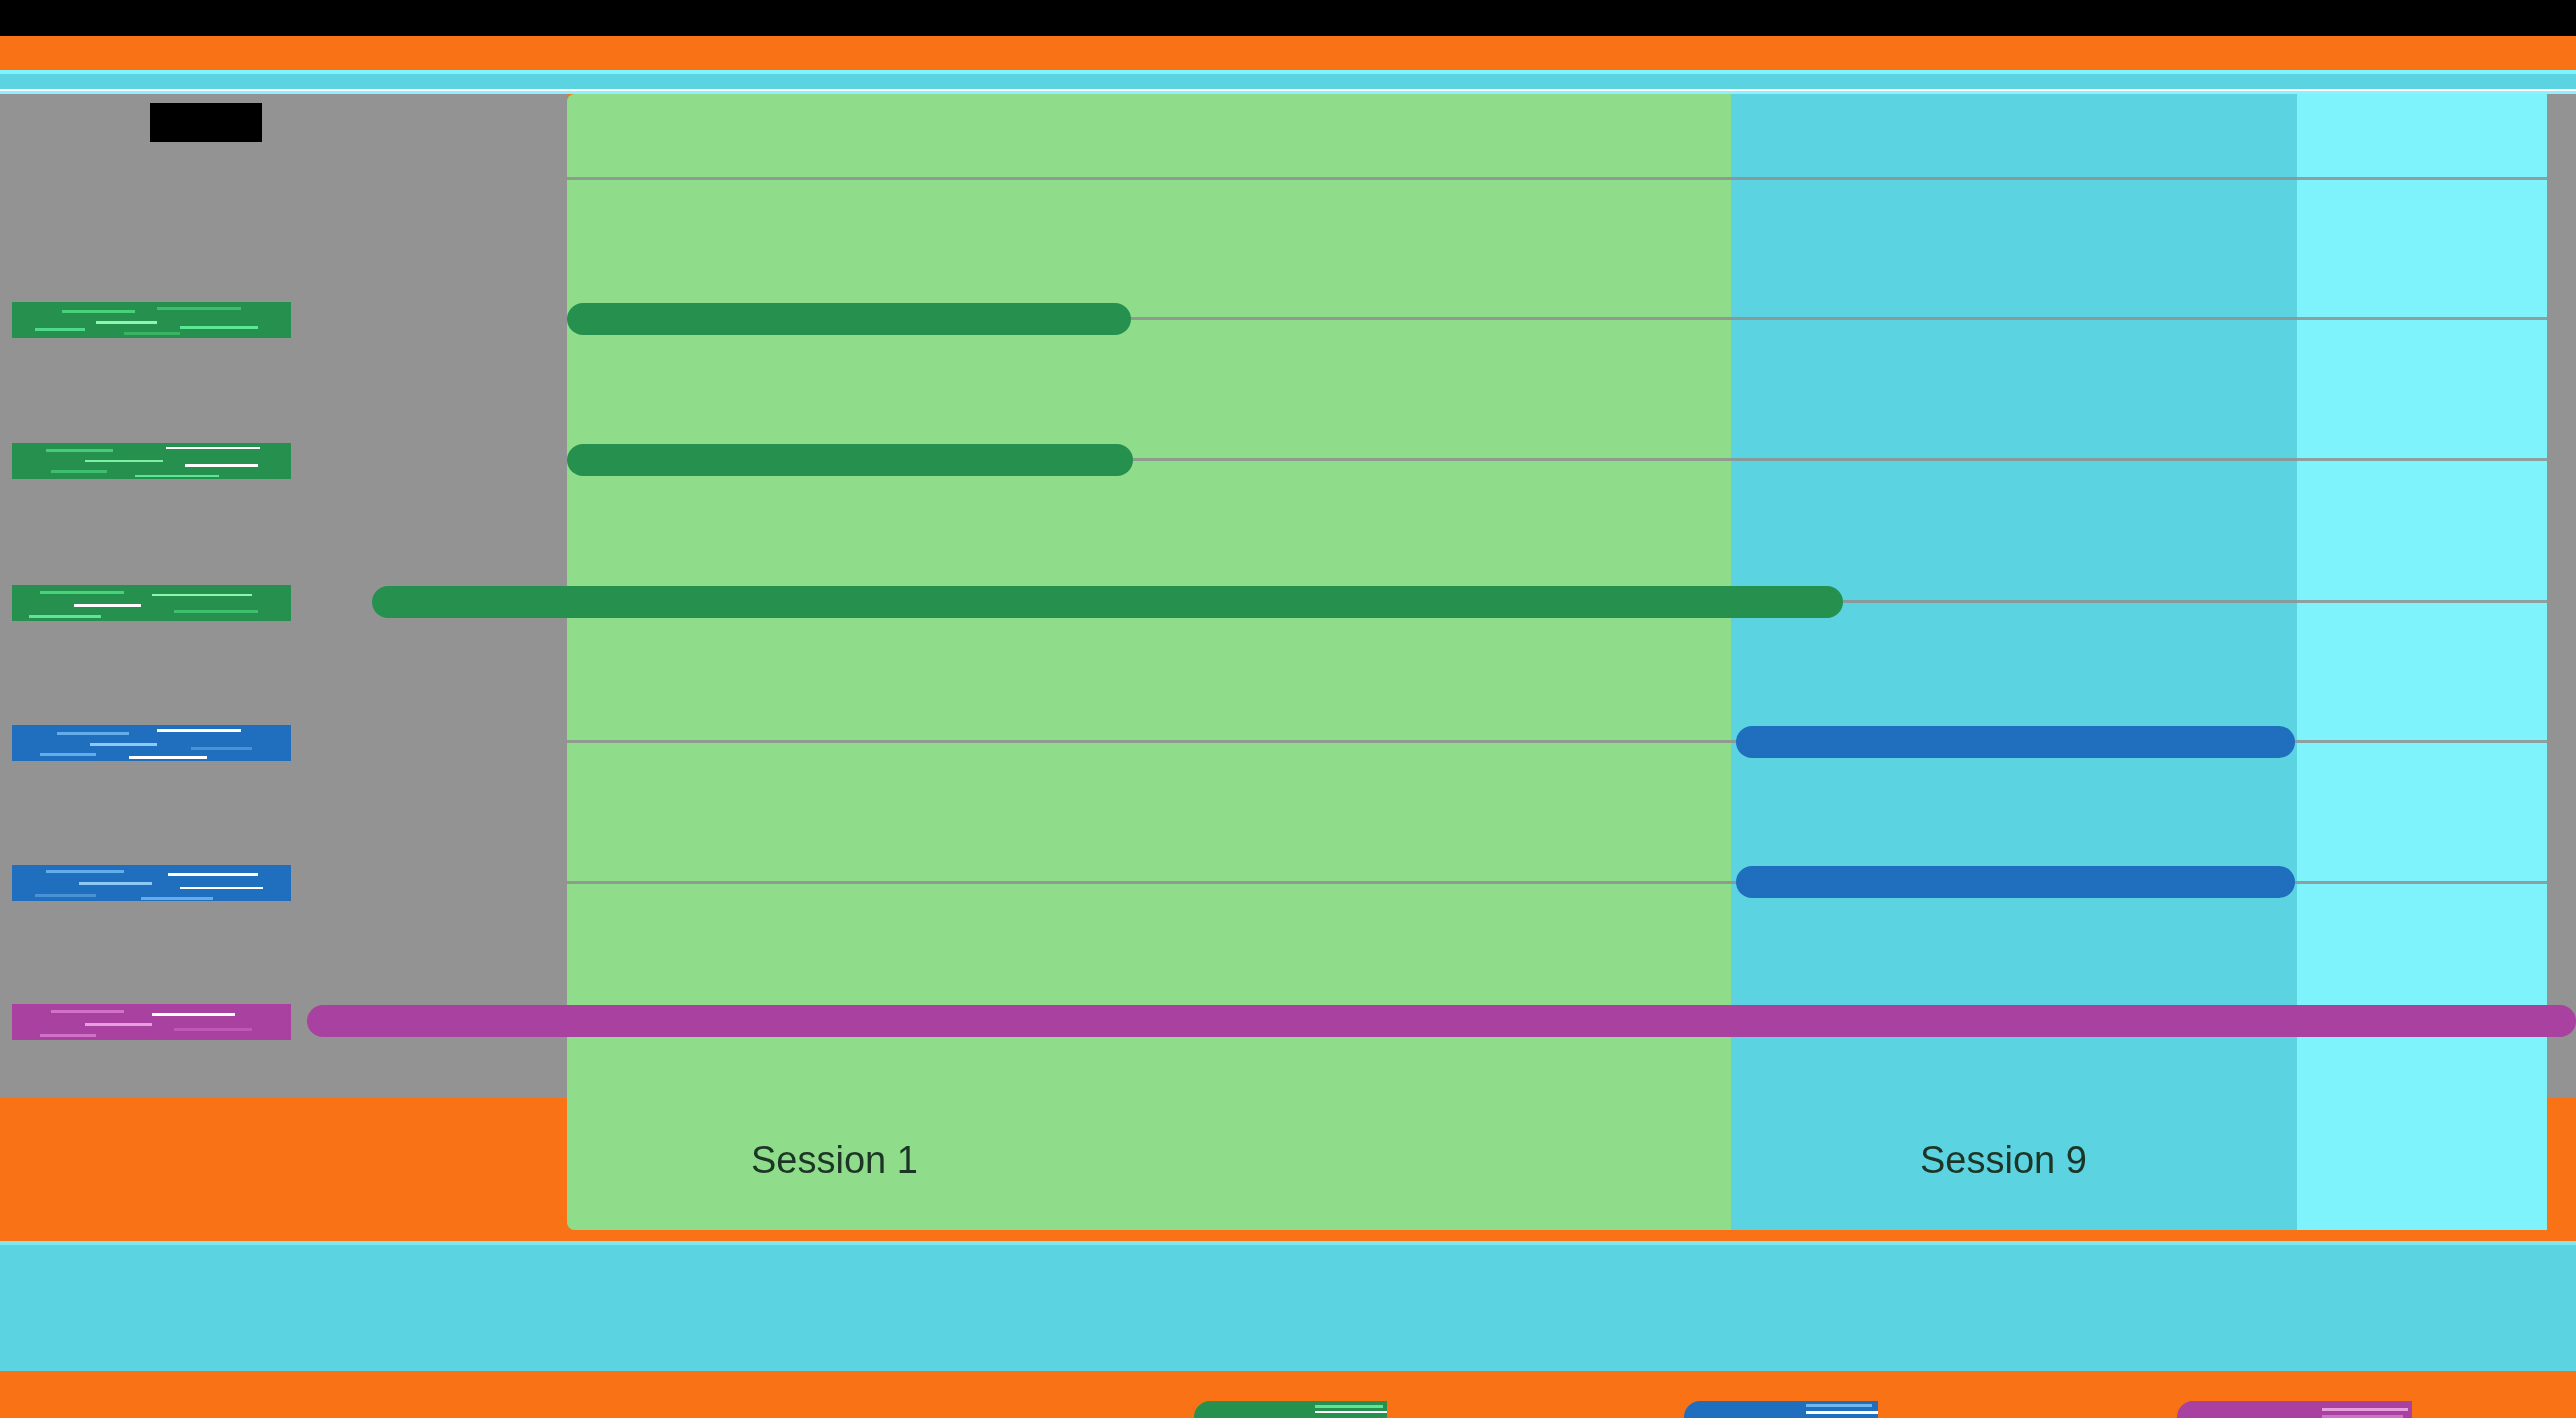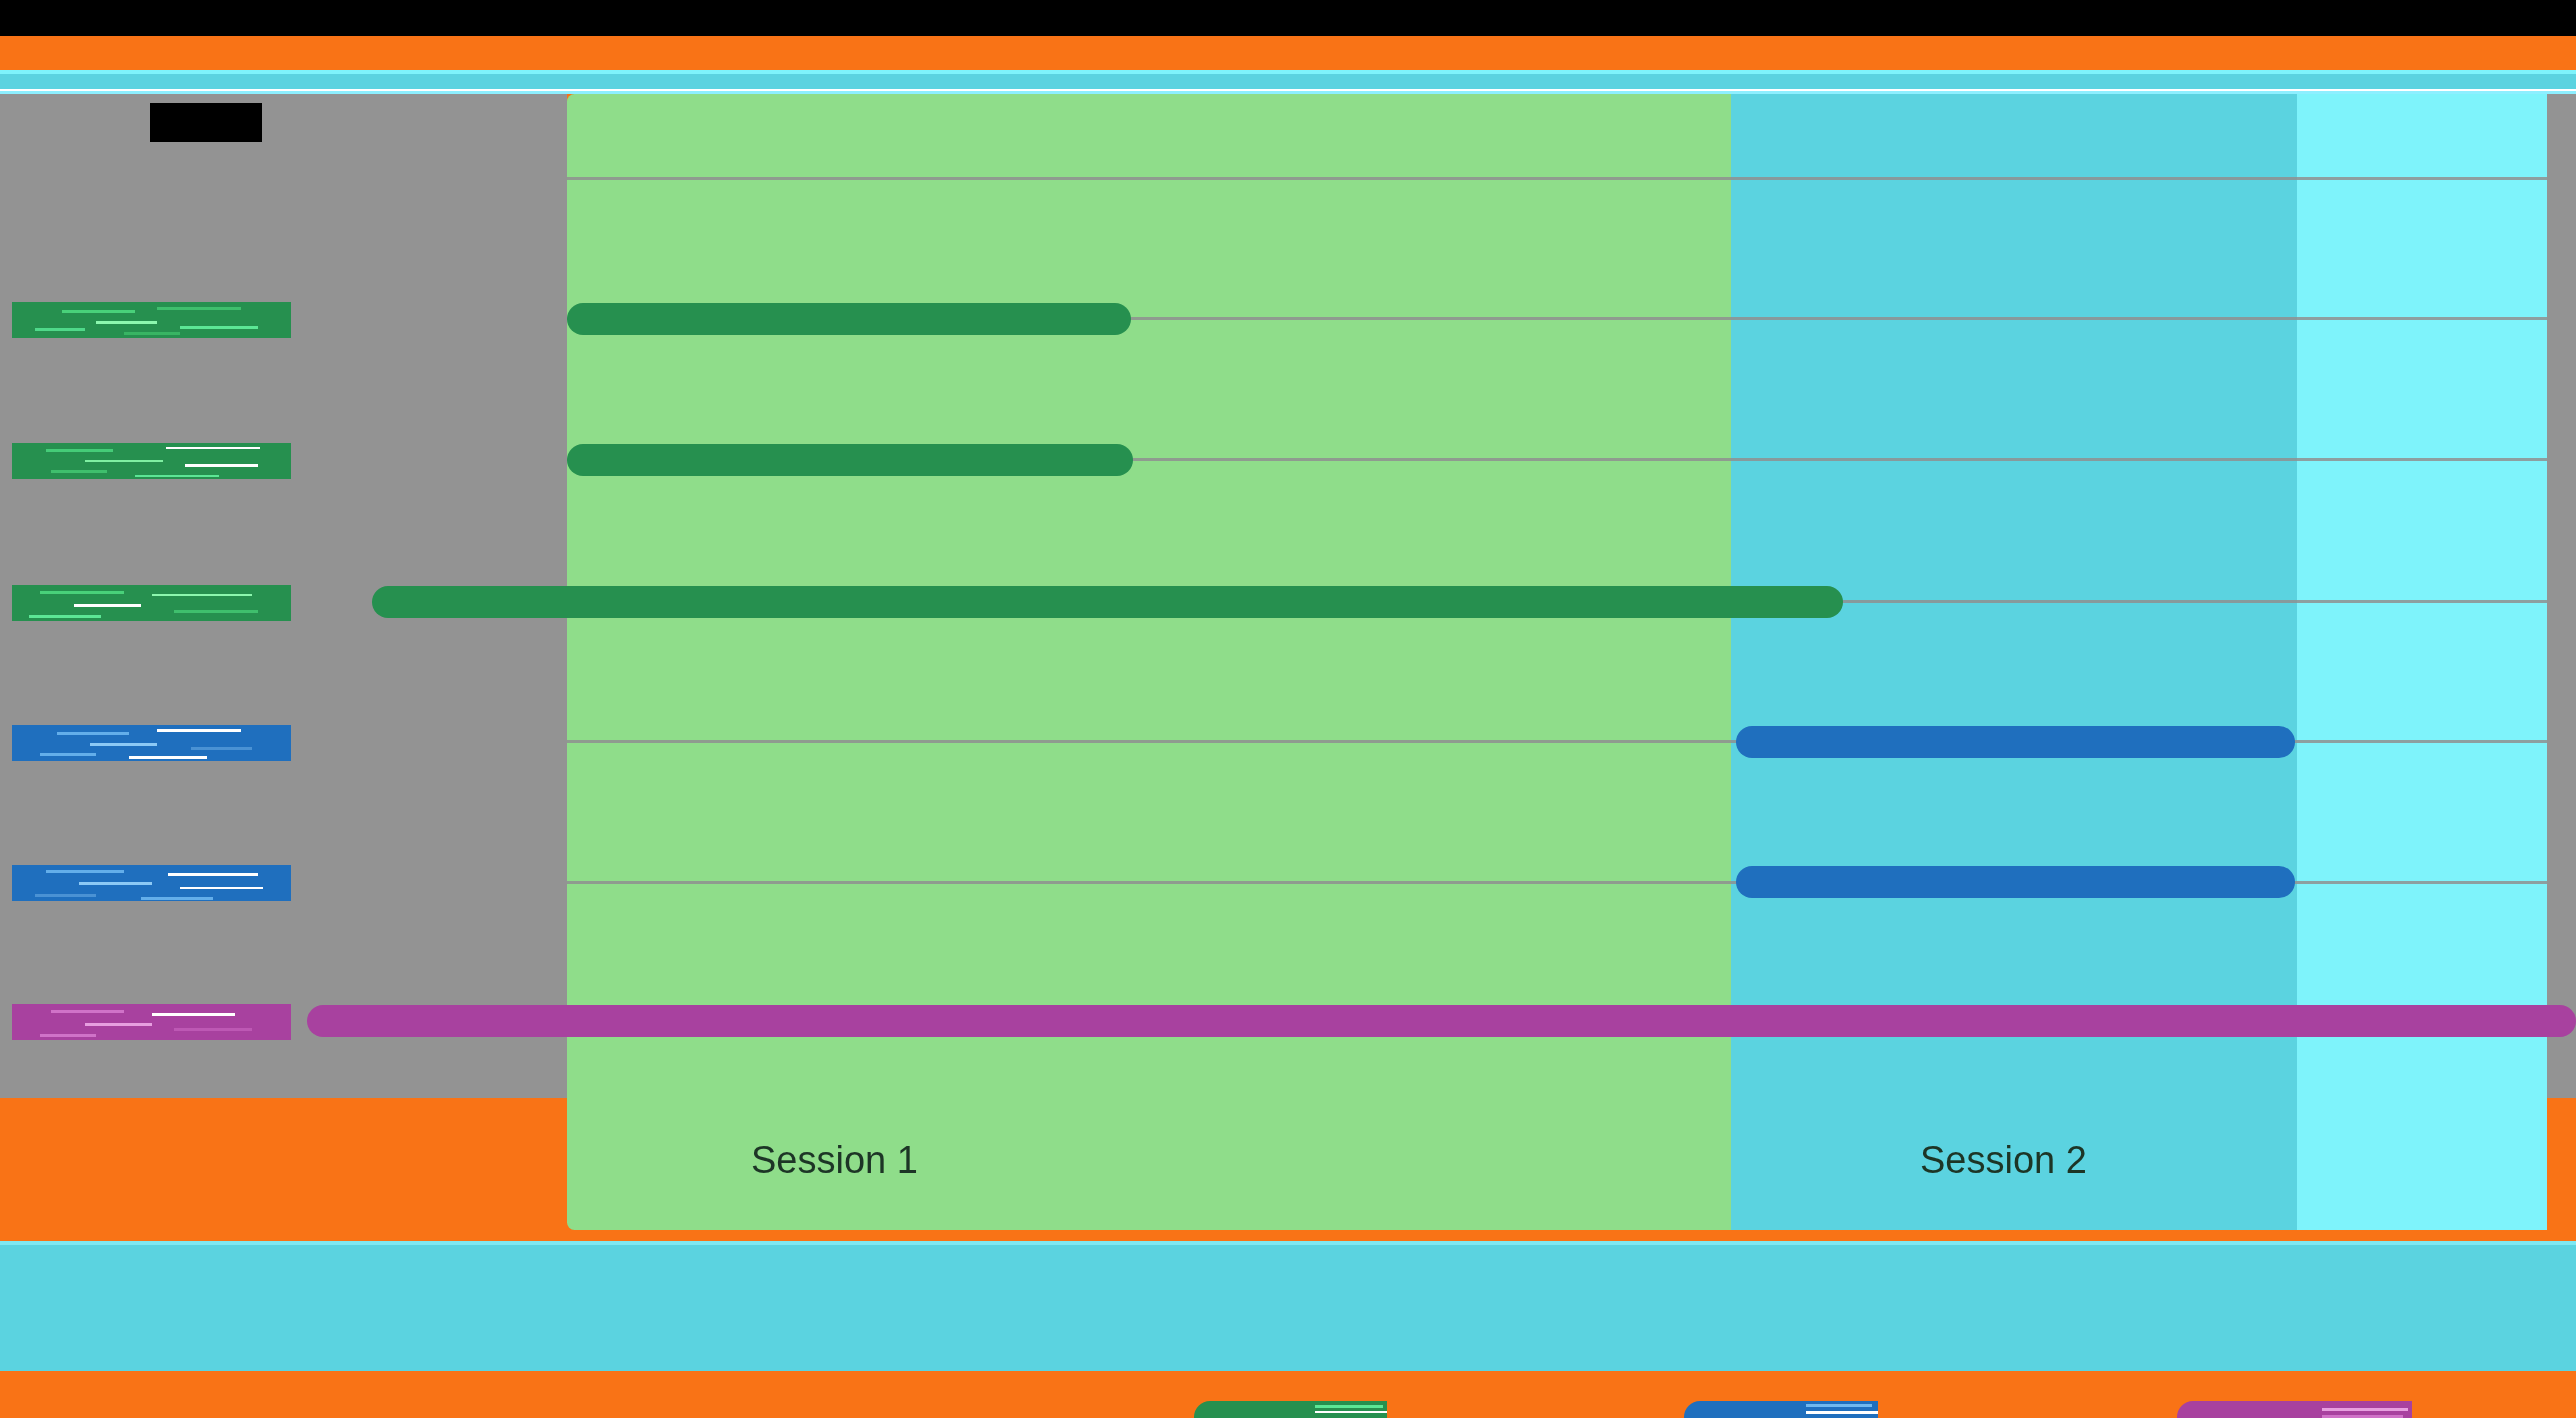--- a/index.html
+++ b/index.html
@@ -138,21 +138,21 @@
     <span class="noise">
       <i style="left:14%;top:18%;width:26%;background:#d072c8;"></i>
       <i style="left:50%;top:26%;width:30%;background:#ffffff;"></i>
       <i style="left:26%;top:54%;width:24%;background:#e79fe0;"></i>
       <i style="left:58%;top:68%;width:28%;background:#bd58b4;"></i>
       <i style="left:10%;top:84%;width:20%;background:#d072c8;"></i>
     </span>
   </div>
 
   <div class="session-cap" style="left:751px;top:1103px;">Session 1</div>
-  <div class="session-cap" style="left:1920px;top:1103px;">Session 2</div>
+  <div class="session-cap" style="left:1920px;top:1103px;">Session 9</div>
 
   <div class="footer-line"></div>
   <div class="footer"></div>
 
   <div class="legend-item" style="left:1194px;width:141px;background:#26904f;"></div>
   <div class="legend-noise" style="left:1312px;width:75px;background:#26904f;">
     <i style="left:4%;top:12%;width:90%;background:#5ce695;"></i>
     <i style="left:4%;top:30%;width:96%;background:#ffffff;"></i>
     <i style="left:4%;top:52%;width:80%;background:#49d17a;"></i>
     <i style="left:4%;top:74%;width:92%;background:#ffffff;"></i>

